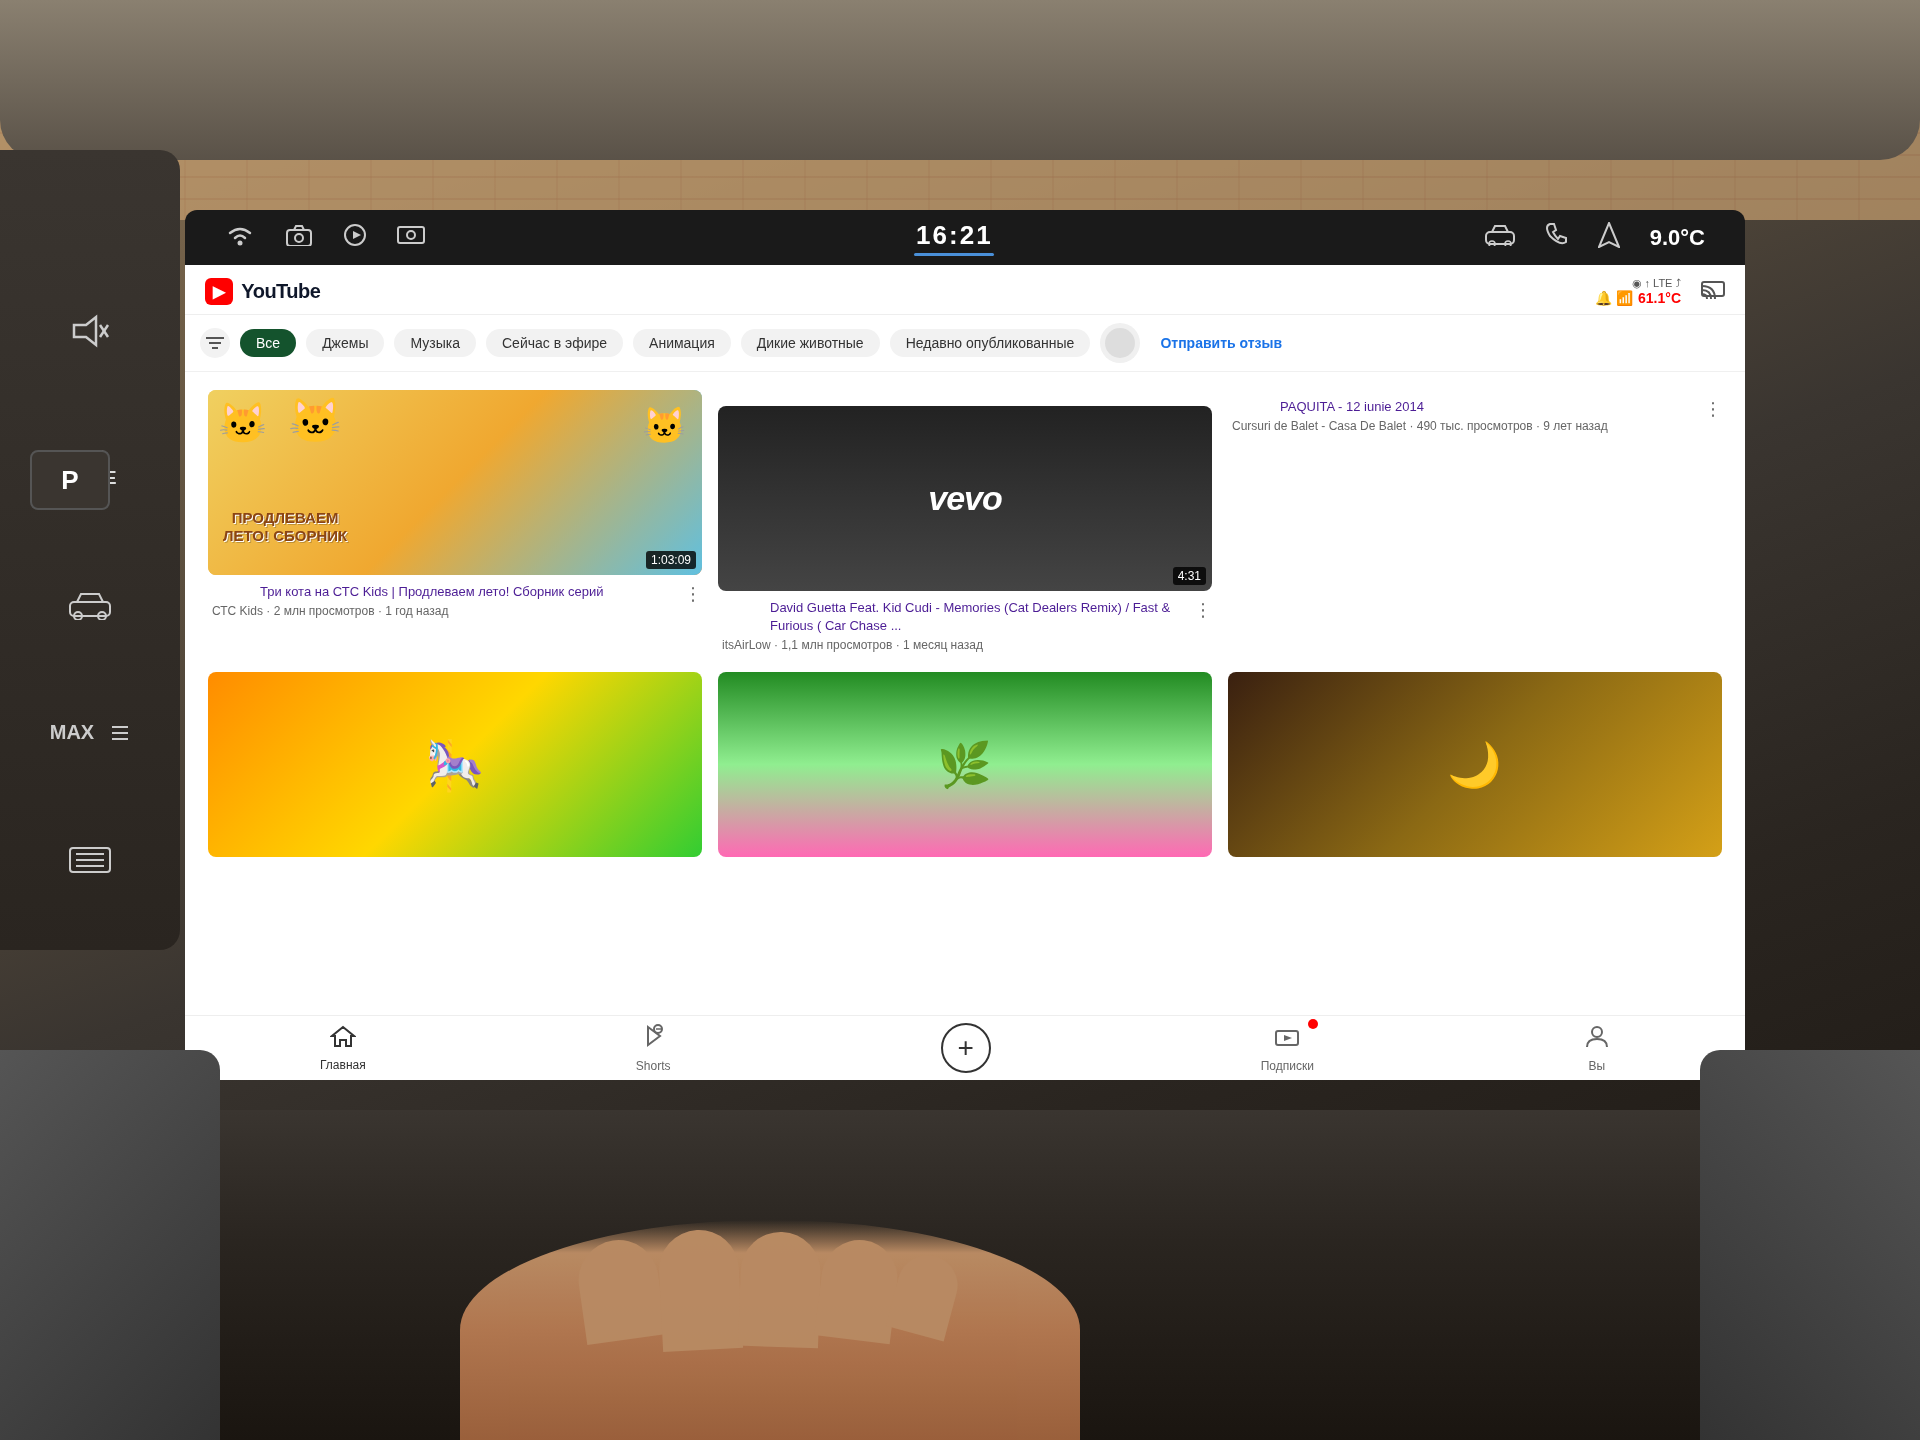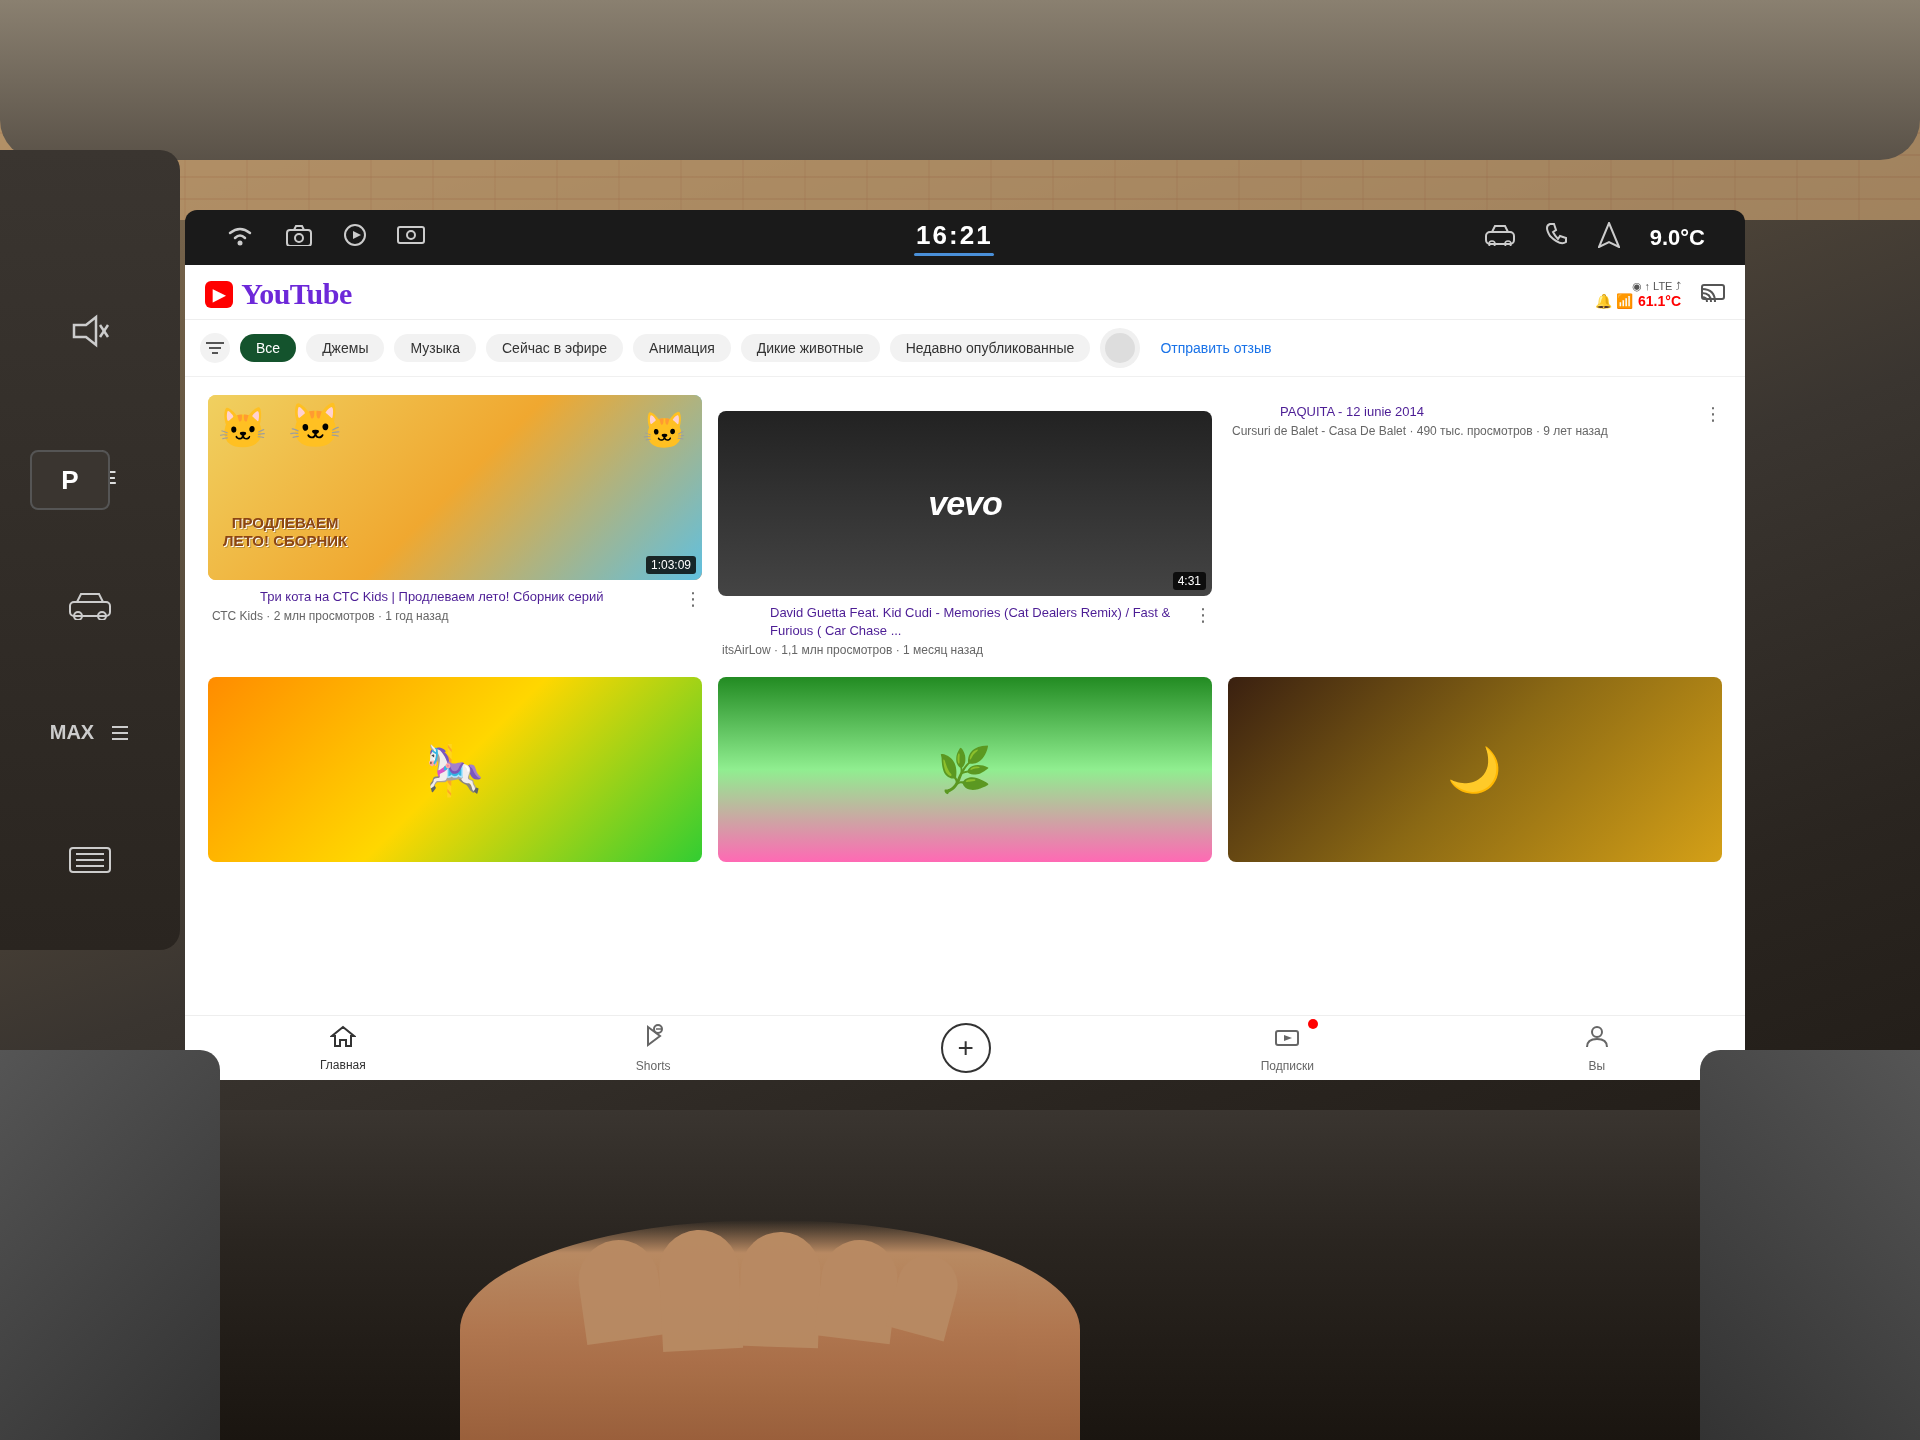--- a/index.html
+++ b/index.html
@@ -191,25 +191,24 @@
     .yt-logo-icon {
       background: #FF0000;
       color: #fff;
       border-radius: 6px;
       padding: 4px 8px;
       font-size: 16px;
       font-weight: bold;
     }
 
     .yt-logo-text {
-      font-size: 30px;
+      font-size: 20px;
       font-weight: bold;
-      color: #6d28d9;
+      color: #0f172a;
       letter-spacing: -0.5px;
-      font-family: Liberation Serif, serif;
     }
 
     .yt-header-right {
       display: flex;
       align-items: center;
       gap: 20px;
       font-size: 13px;
       color: #666;
     }
 
@@ -724,21 +723,21 @@
     <div class="yt-tab-all">Все</div>
     <div class="yt-tab">Джемы</div>
     <div class="yt-tab">Музыка</div>
     <div class="yt-tab">Сейчас в эфире</div>
     <div class="yt-tab">Анимация</div>
     <div class="yt-tab">Дикие животные</div>
     <div class="yt-tab">Недавно опубликованные</div>
     <div style="width:40px;height:40px;border-radius:50%;background:#f0f0f0;display:flex;align-items:center;justify-content:center;">
       <div style="width:30px;height:30px;border-radius:50%;background:#ddd;"></div>
     </div>
-    <div style="color:#1a73e8;font-size:14px;margin-left:10px;white-space:nowrap;">Отправить отзыв</div>
+    <div style="color:#1a73e8;font-size:14px;margin-left:10px;white-space:nowrap;font-weight:bold;">Отправить отзыв</div>
   </div>
 
   <div class="video-grid">
 
     <div class="video-card">
       <div class="video-thumb thumb-1">
         <div style="position:absolute;top:0;left:0;width:100%;height:100%;background:linear-gradient(135deg,#f0d060,#f0a830,#60c0e0);"></div>
 
         <div style="position:absolute;bottom:30px;left:15px;text-align:center;">
           <div style="font-size:15px;font-weight:900;color:#8B4513;text-shadow:1px 1px 0 #fff,2px 2px 0 rgba(0,0,0,0.2);line-height:1.2;">

